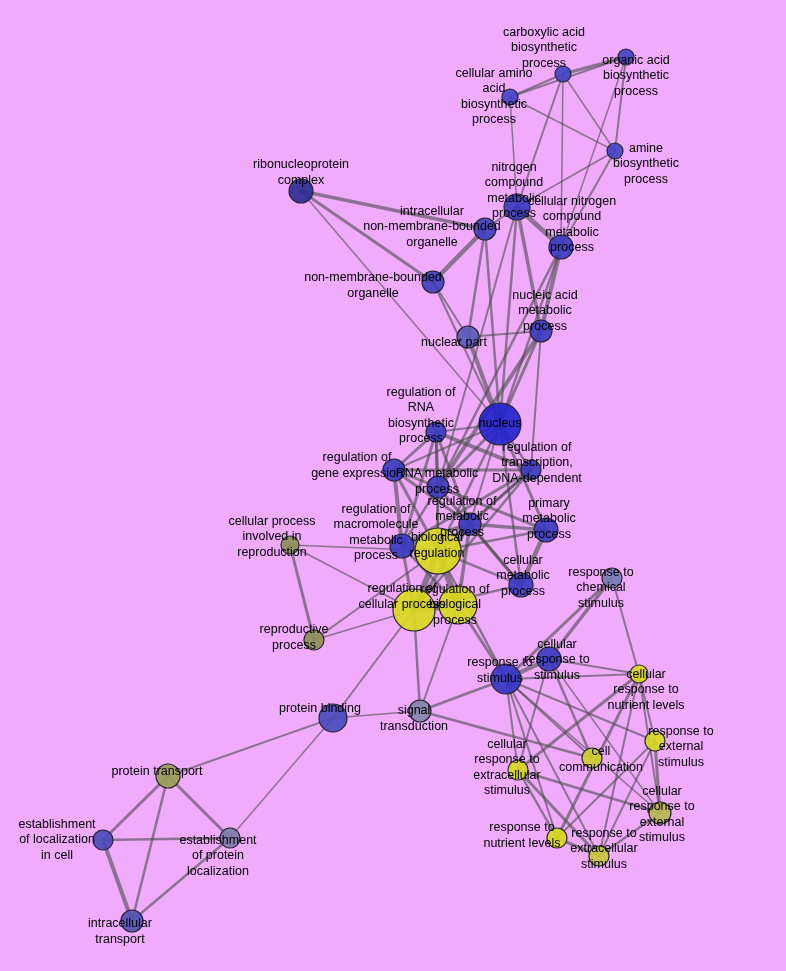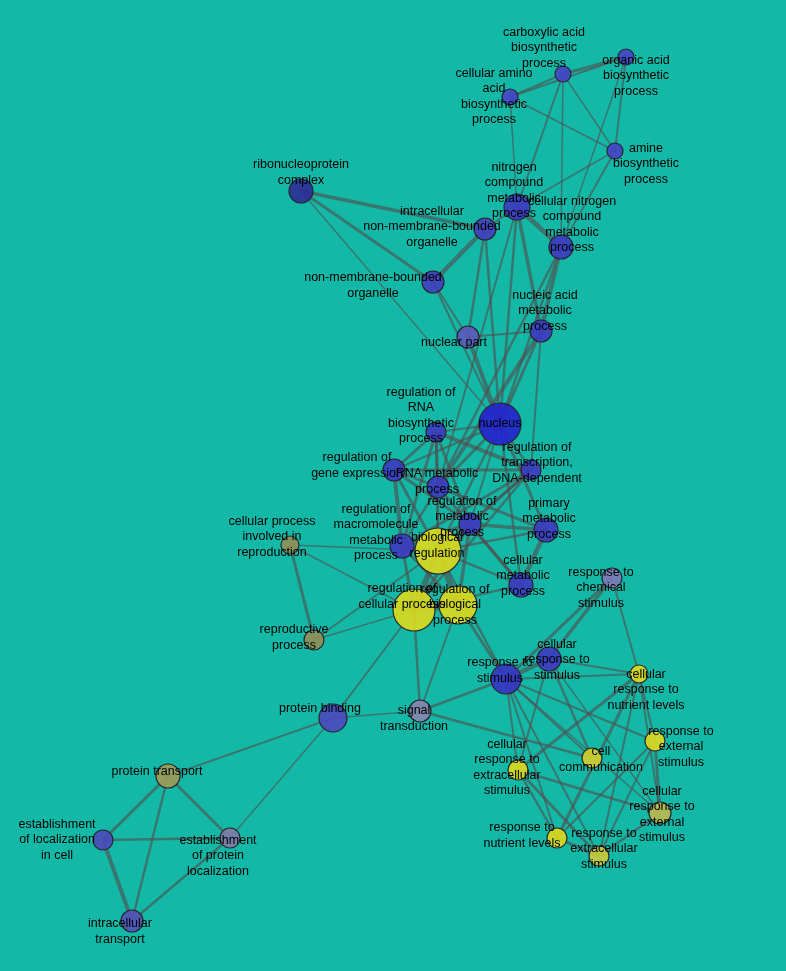--- a/index.html
+++ b/index.html
@@ -4,21 +4,21 @@
 <style>
   html, body {
     margin: 0;
     padding: 0;
     background: #ffffff;
   }
   #stage {
     position: relative;
     width: 786px;
     height: 971px;
-    background: #14b8a6;
+    background: #f0abfc;
     overflow: hidden;
   }
   svg text {
     font-family: "Liberation Sans", "DejaVu Sans", sans-serif;
     font-size: 12.5px;
     fill: #000000;
   }
   svg line {
     stroke-linecap: round;
   }

